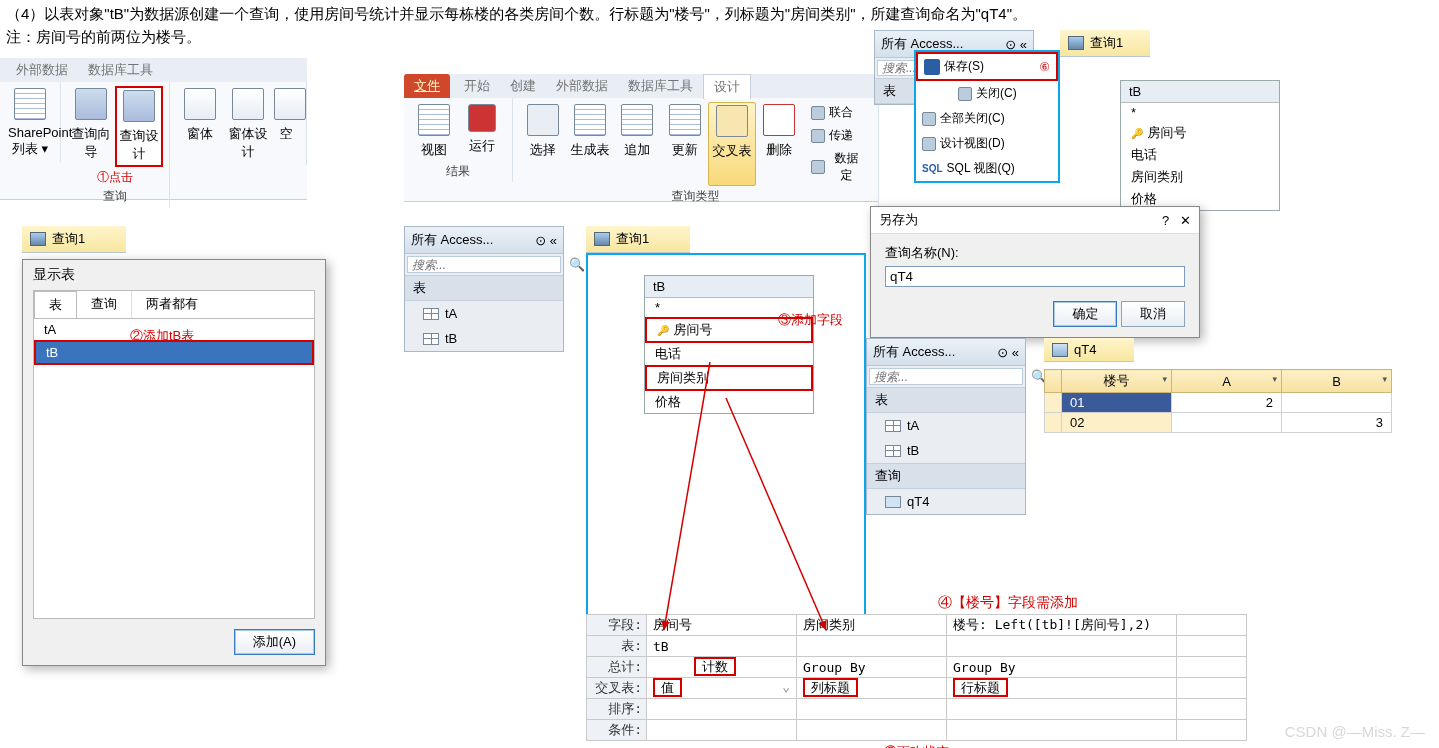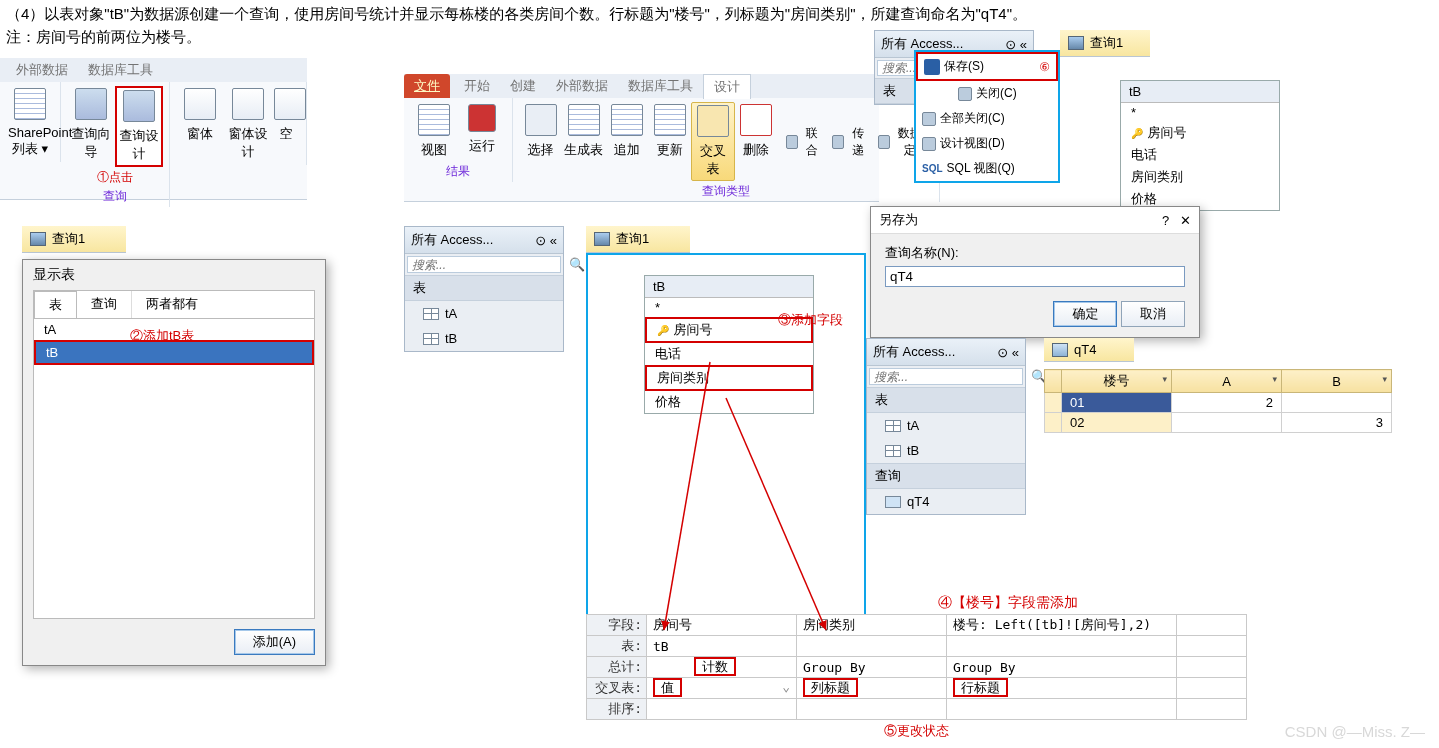--- a/index.html
+++ b/index.html
@@ -23,21 +23,21 @@
     background: #f7f9fc;
     border-bottom: 1px solid #c5d0dc;
     display: flex;
     align-items: flex-start;
   }
   .ribbon .group {
     text-align: center;
     padding: 4px 6px 2px;
     border-right: 1px solid #dbe3ec;
   }
-  .ribbon .group-label { font-size: 12px; color: #6d28d9; margin-top: 2px; }
+  .ribbon .group-label { font-size: 12px; color: #404040; margin-top: 2px; }
   .tab-strip {
     display: flex;
     align-items: center;
     height: 24px;
     background: #e9eef5;
     font-size: 13px;
   }
   .tab-strip .tab {
     padding: 3px 10px;
     color: #737373;
@@ -241,21 +241,21 @@
       <div class="group-label">结果</div>
     </div>
     <div class="group">
       <div style="display:flex;">
         <div class="big-btn"><div class="ic sel"></div><div>选择</div></div>
         <div class="big-btn"><div class="ic grid"></div><div>生成表</div></div>
         <div class="big-btn"><div class="ic grid"></div><div>追加</div></div>
         <div class="big-btn"><div class="ic grid"></div><div>更新</div></div>
         <div class="big-btn" style="background:linear-gradient(#fff3c8,#f8d97a);border:1px solid #d6b54a;border-radius:2px;"><div class="ic cross"></div><div>交叉表</div></div>
         <div class="big-btn"><div class="ic del" style="border-color:#c33;"></div><div>删除</div></div>
-        <div style="display:flex;flex-direction:row;justify-content:center;gap:2px;padding:0 4px;">
+        <div style="display:flex;flex-direction:column;justify-content:center;gap:2px;padding:0 4px;">
           <div class="small-link">
               <span class="sq"></span>
               <span>联合</span>
             </div>
           <div class="small-link">
               <span class="sq"></span>
               <span>传递</span>
             </div>
           <div class="small-link">
               <span class="sq"></span>
@@ -484,20 +484,27 @@
       <td><span class="red-box" style="padding:0 6px;">行标题</span></td>
           <td></td>
         </tr>
     <tr>
           <td class="lbl">排序:</td>
           <td></td>
           <td></td>
           <td></td>
           <td></td>
         </tr>
+    <tr>
+          <td class="lbl">条件:</td>
+          <td></td>
+          <td></td>
+          <td></td>
+          <td></td>
+        </tr>
   </tbody>
     </table>
   <div class="red" style="text-align:center;margin-top:2px;">⑤更改状态</div>
 </div>
 
 <svg class="arrows" style="left:586px; top:310px; width:300px; height:340px;">
   <defs>
       <marker id="ah" markerWidth="8" markerHeight="8" refX="6" refY="3" orient="auto">
     <path d="M0,0 L6,3 L0,6 Z" fill="#d40000"></path>
       </marker>

